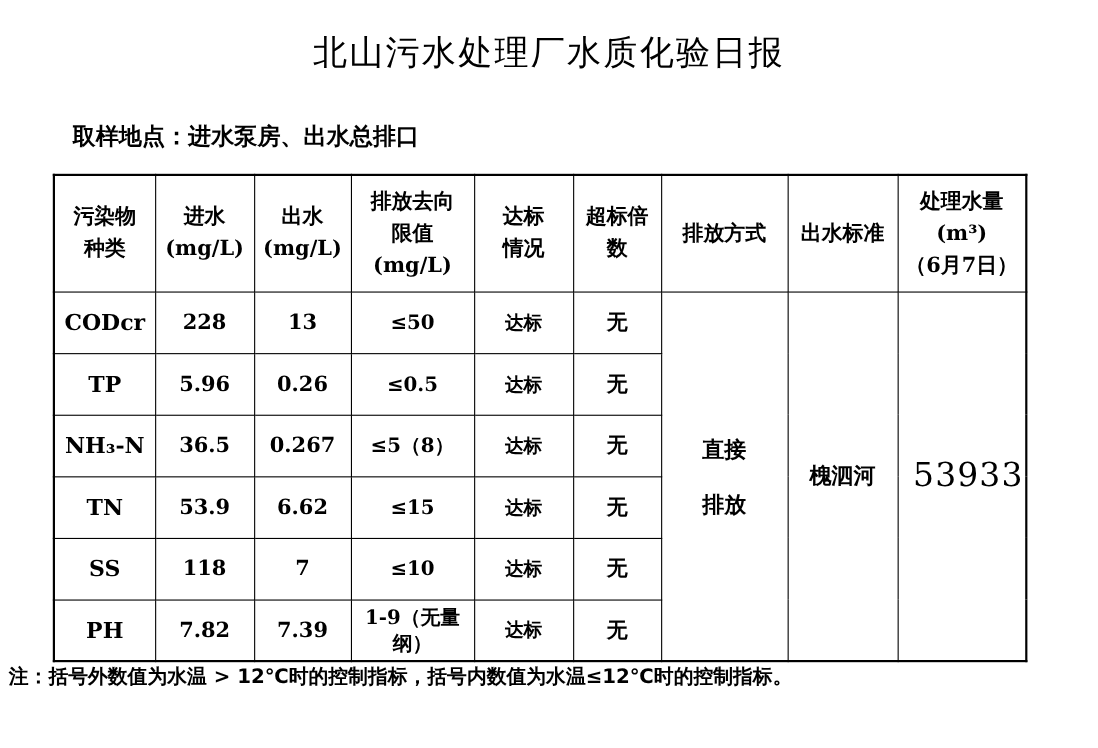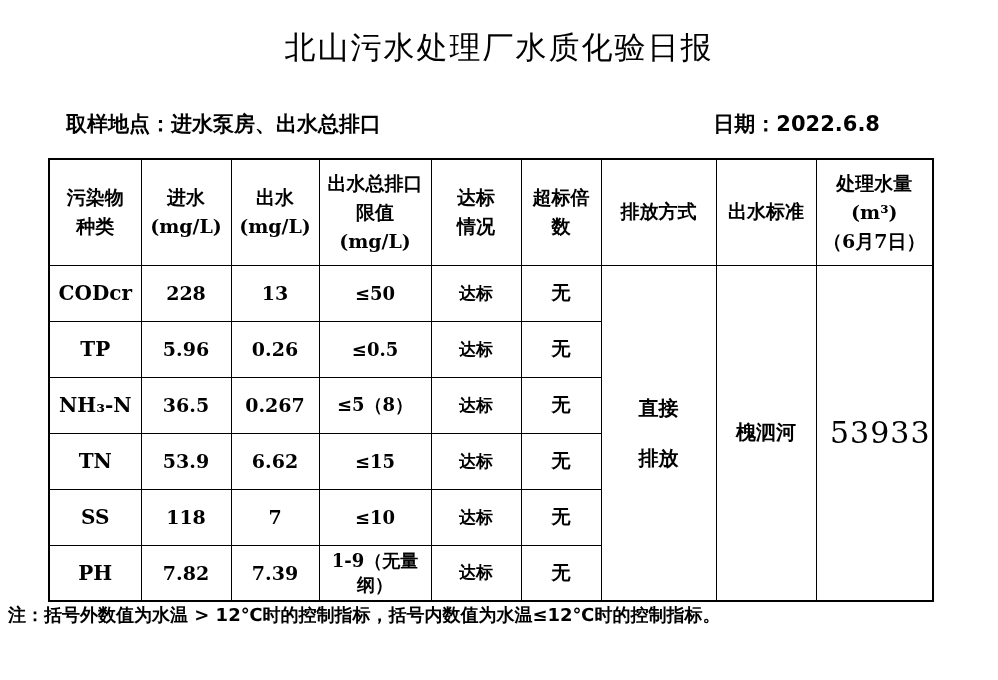--- a/index.html
+++ b/index.html
@@ -86,21 +86,20 @@
     font-family: "DejaVu Sans", sans-serif;
   }
 </style>
 </head>
 <body>
 
 <h1 class="title">北山污水处理厂水质化验日报</h1>
 
 <div class="meta-row">
   <span>取样地点：进水泵房、出水总排口</span>
-  <span>日期：2022.6.8</span>
 </div>
 
 <table class="report-table">
   <colgroup>
     <col style="width:92px">
       <col style="width:90px">
       <col style="width:88px">
     <col style="width:112px">
       <col style="width:90px">
       <col style="width:80px">
@@ -116,21 +115,21 @@
       </th>
       <th>
         <div>进水</div>
         <div>(mg/L)</div>
       </th>
       <th>
         <div>出水</div>
         <div>(mg/L)</div>
       </th>
       <th>
-        <div>出水总排口</div>
+        <div>排放去向</div>
         <div>限值</div>
         <div>(mg/L)</div>
       </th>
       <th>
         <div>达标</div>
         <div>情况</div>
       </th>
       <th>
         <div>超标倍</div>
         <div>数</div>

